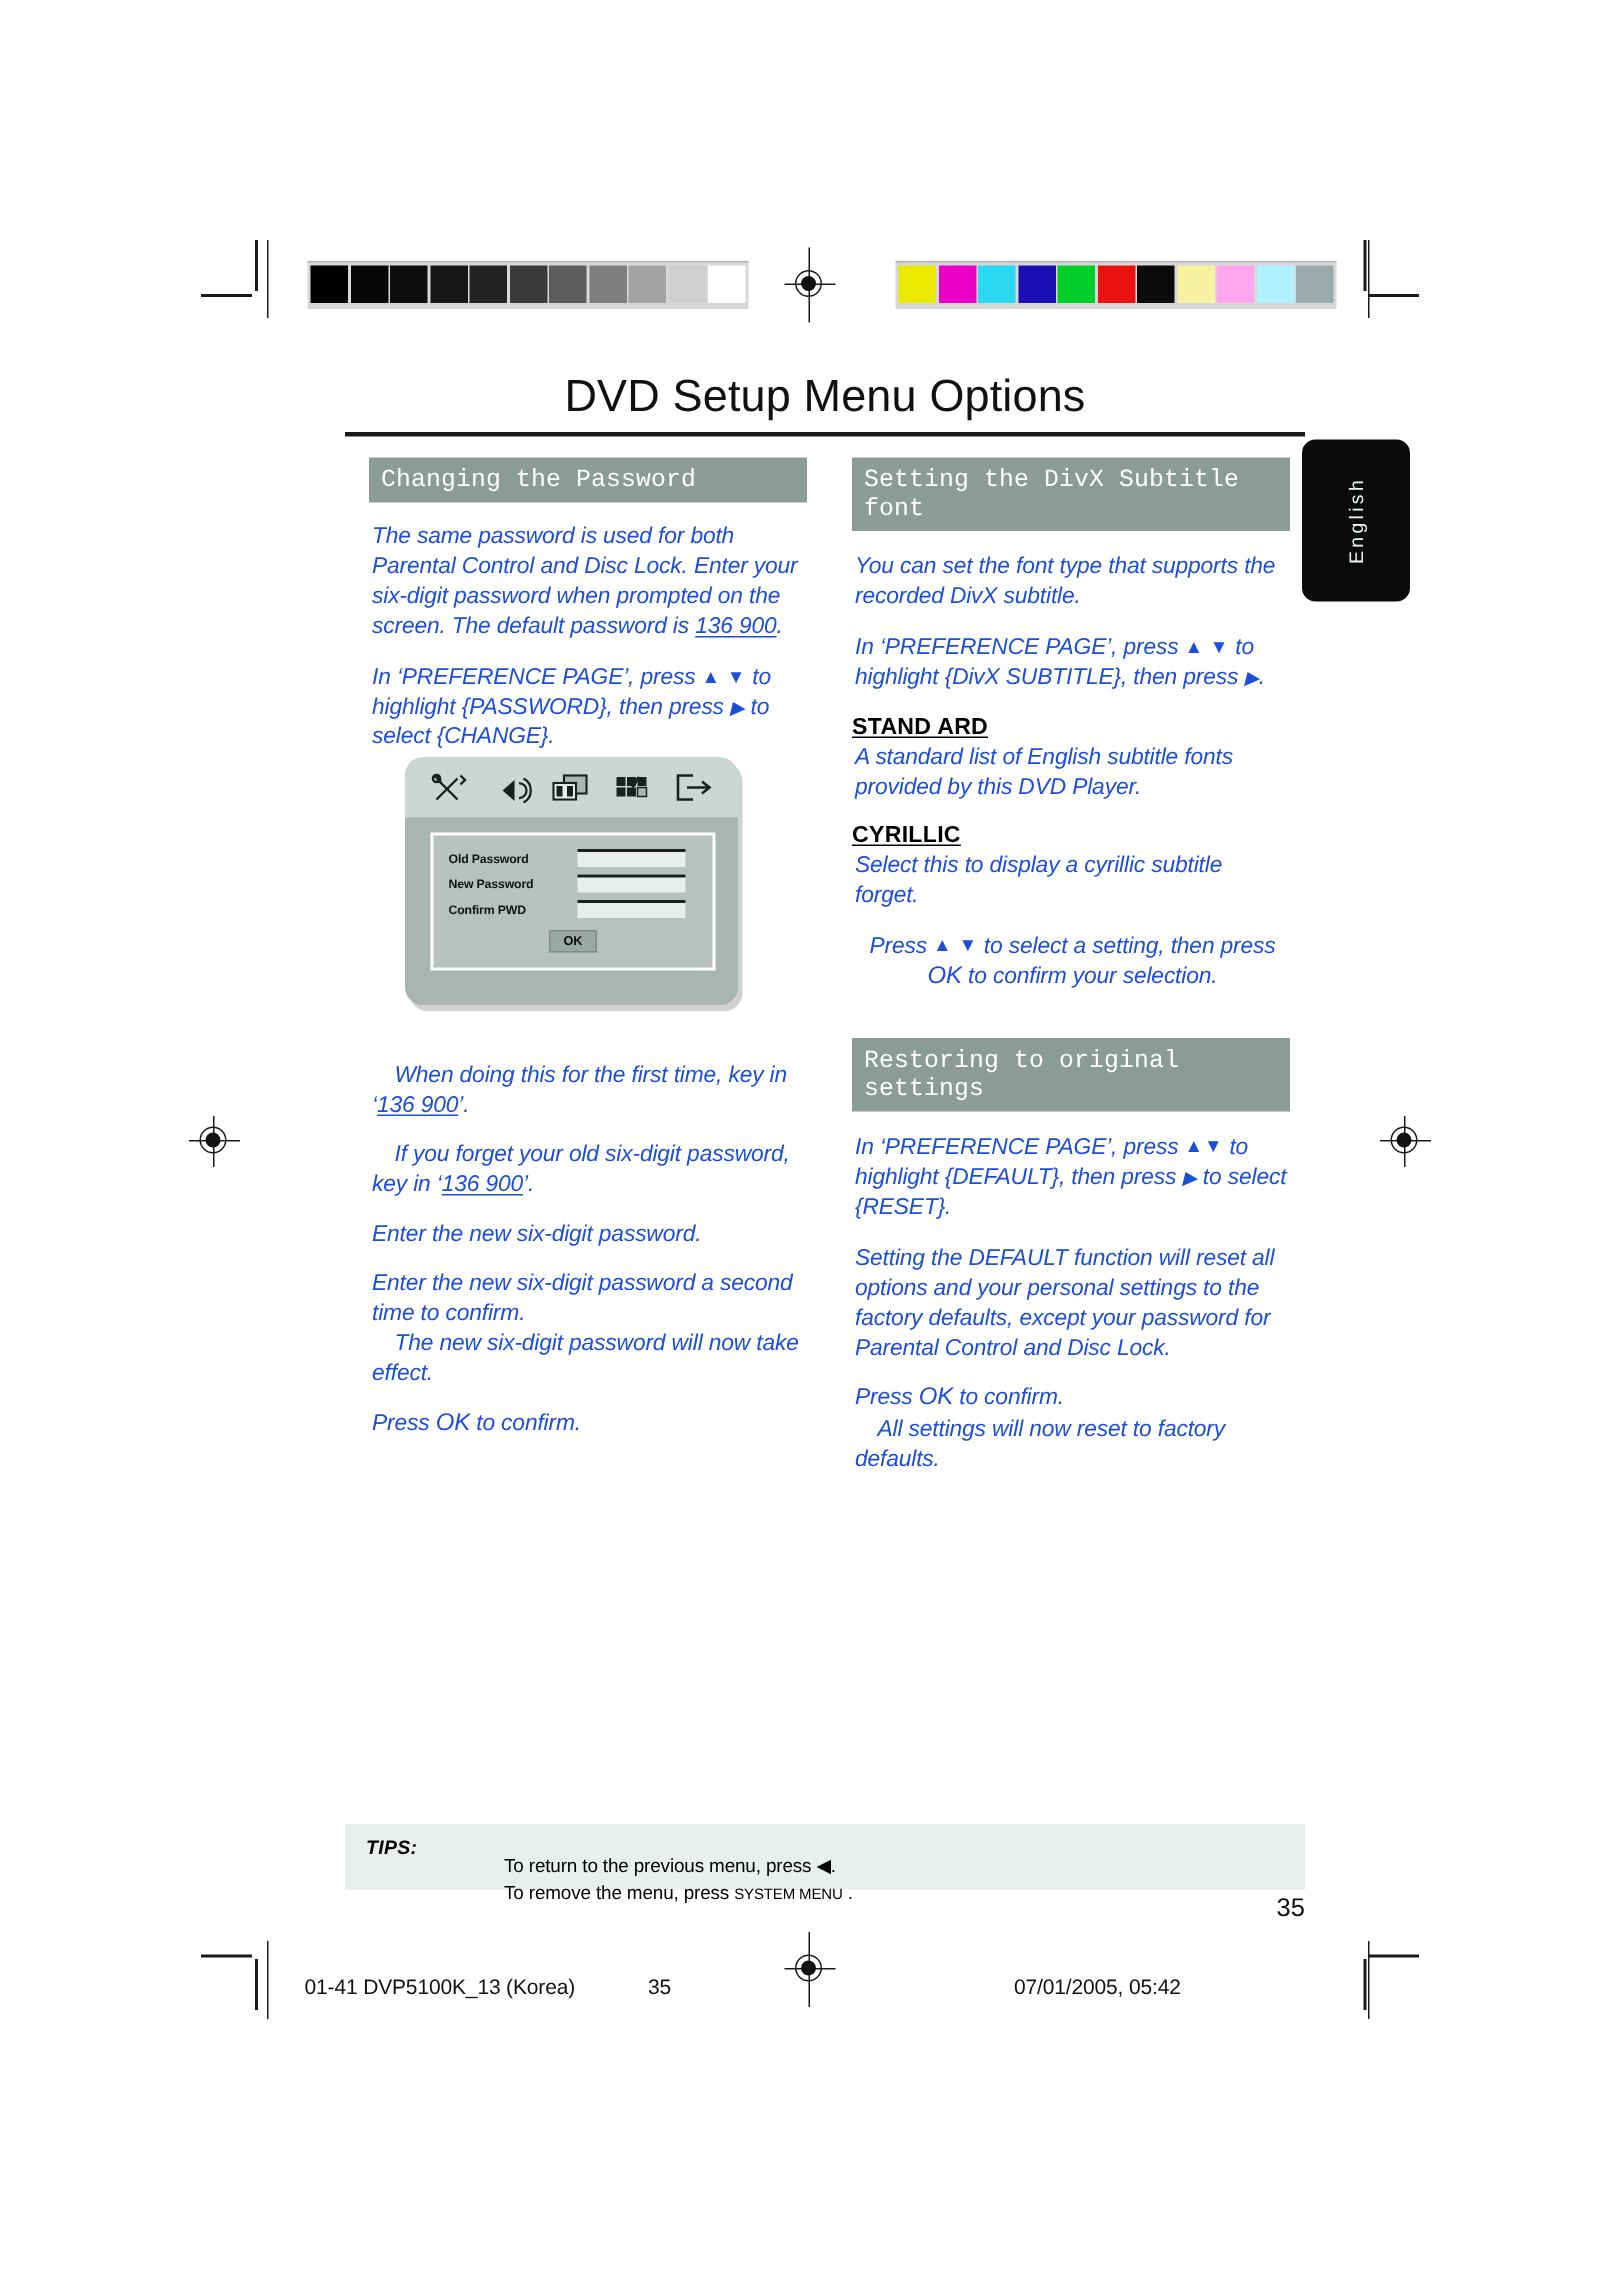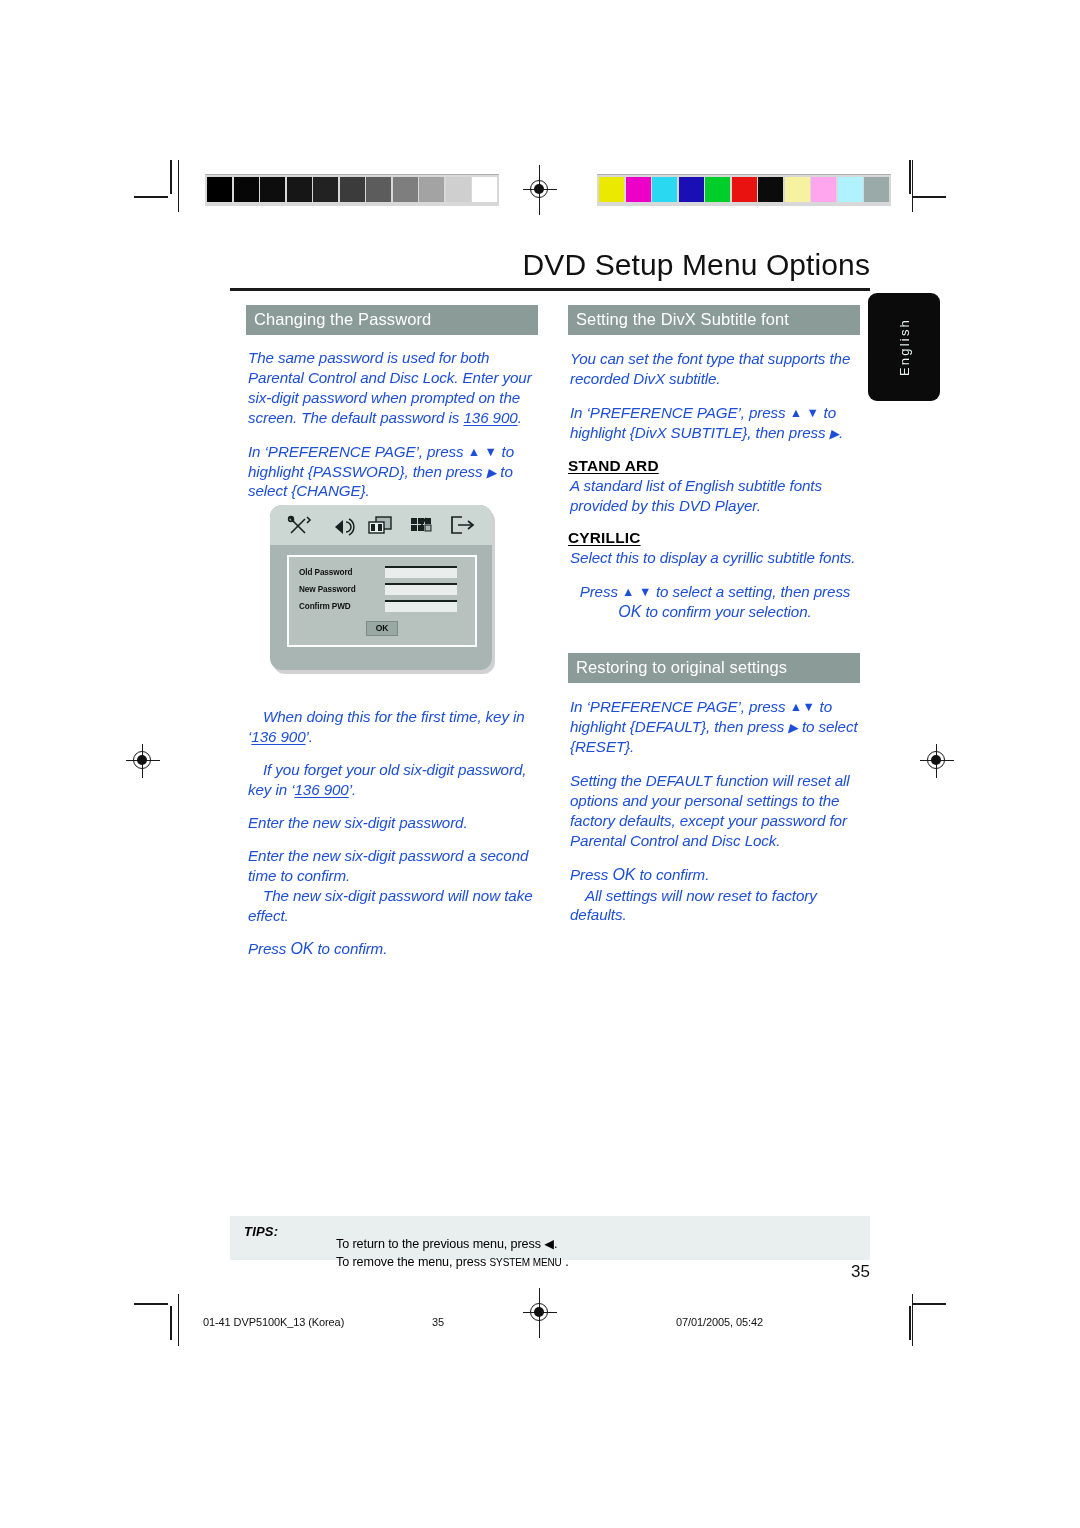--- a/index.html
+++ b/index.html
@@ -85,21 +85,21 @@
     background: #1a1a1a;
     width: 1.3px;
   }
 
   
   .page-title {
     position: absolute;
     left: 230px;
     top: 248px;
     width: 640px;
-    text-align: right;
+    text-align: center;
     font-size: 30px;
     letter-spacing: 0.1px;
     color: #111;
   }
   .title-rule {
     position: absolute;
     left: 230px;
     top: 288px;
     width: 640px;
     height: 2.6px;
@@ -134,20 +134,21 @@
   .col-left  { left: 246px; }
   .col-right { left: 568px; }
 
   .sec-head {
     background: #8b9c98;
     color: #ffffff;
     font-size: 16.5px;
     padding: 5px 4px 6px 8px;
     margin-bottom: 13px;
     letter-spacing: 0.1px;
+    font-family: Liberation Mono, monospace;
   }
   .col-right .sec-head { margin-bottom: 14px; }
 
   p.body {
     margin: 0 0 14px 2px;
     font-size: 15.2px;
     line-height: 1.31;
     letter-spacing: -0.1px;
     color: #1d4ed8;
     font-style: italic;
@@ -272,21 +273,21 @@
     color: #111;
   }
 
   
   .footer-strip {
     position: absolute;
     top: 1316px;
     left: 0;
     width: 1080px;
     height: 20px;
-    font-size: 11px;
+    font-size: 14px;
     color: #111;
     letter-spacing: -0.1px;
   }
   .footer-strip .f-file { position: absolute; left: 203px; top: 0; }
   .footer-strip .f-page { position: absolute; left: 432px; top: 0; }
   .footer-strip .f-date { position: absolute; left: 676px; top: 0; }
 </style>
 </head>
 <body>
 
@@ -483,21 +484,21 @@
   <p class="body">You can set the font type that supports the recorded DivX subtitle.</p>
 
   <p class="body">
     <span>In ‘PREFERENCE PAGE’, press </span><span class="arr">▲ ▼</span><span> to highlight {DivX SUBTITLE}, then press </span><span class="arr-r">▶</span><span>.</span>
   </p>
 
   <p class="sub-head">STAND ARD</p>
   <p class="body">A standard list of English subtitle fonts provided by this DVD Player.</p>
 
   <p class="sub-head">CYRILLIC </p>
-  <p class="body">Select this to display a cyrillic subtitle fonts.</p>
+  <p class="body">Select this to display a cyrillic subtitle forget.</p>
 
   <p class="body" style="margin-bottom:30px;text-align:center;">
     <span>Press </span><span class="arr">▲ ▼</span><span> to select a setting, then press </span><span class="kbd">OK</span><span> to confirm your selection.</span>
   </p>
 
   <div class="sec-head">Restoring to original settings</div>
 
   <p class="body">
     <span>In ‘PREFERENCE PAGE’, press </span><span class="arr">▲▼</span><span> to highlight {DEFAULT}, then press </span><span class="arr-r">▶</span><span> to select {RESET}.</span>
   </p>

